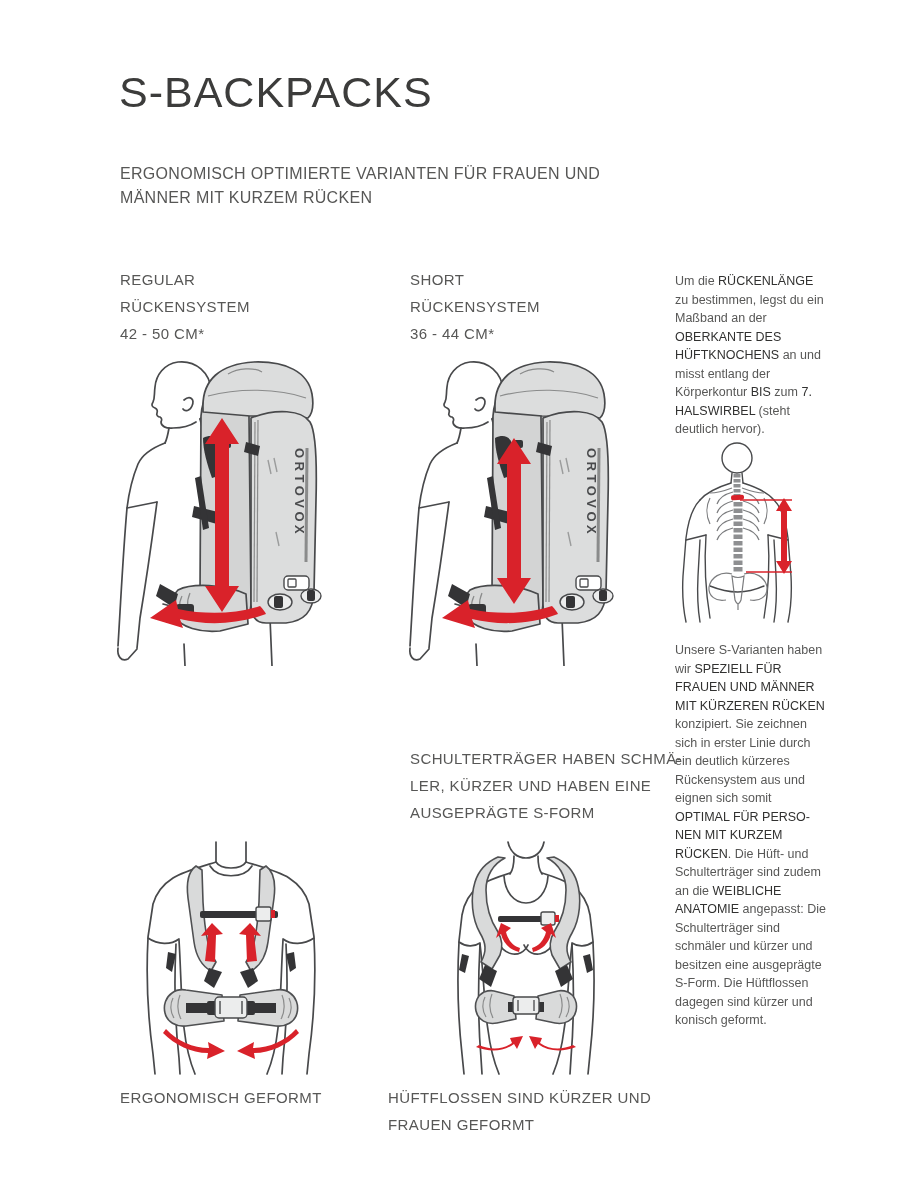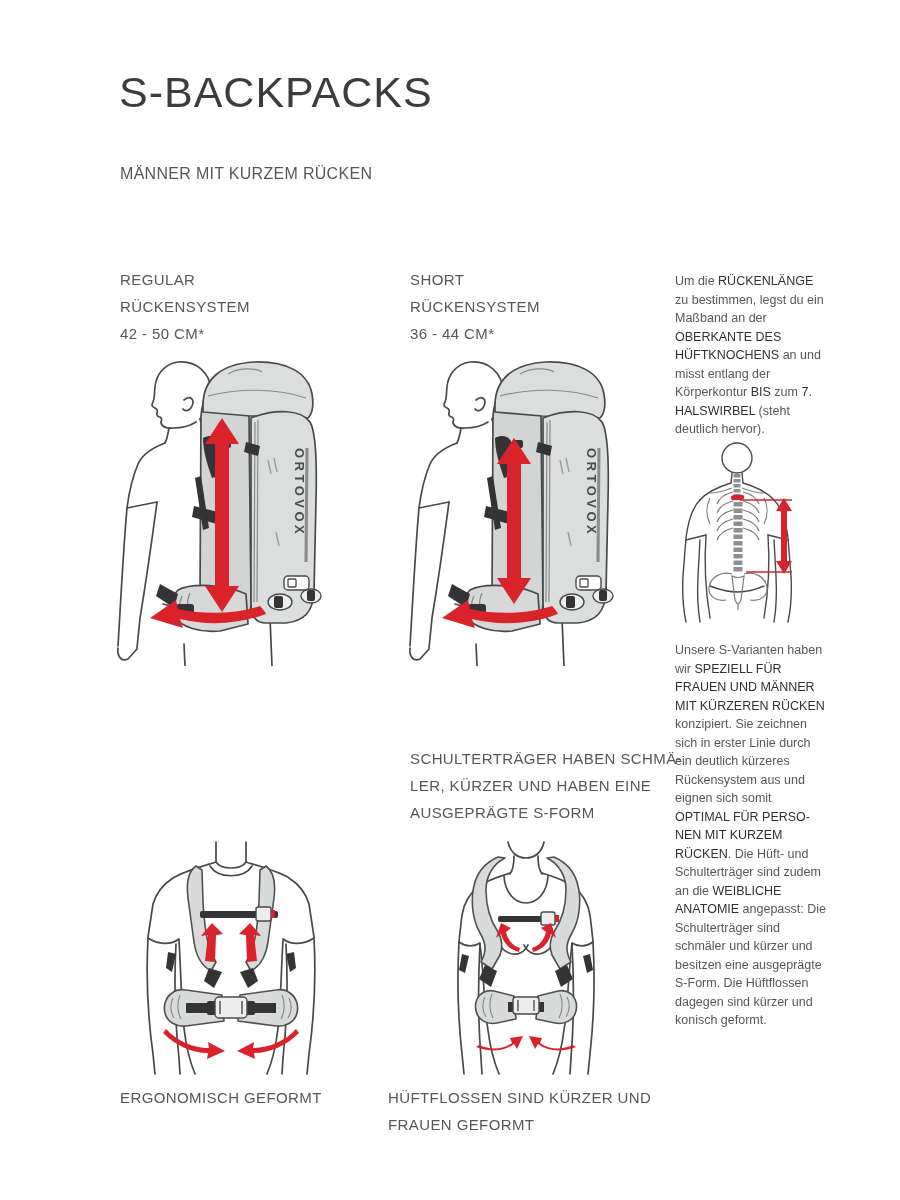--- a/index.html
+++ b/index.html
@@ -77,20 +77,21 @@
         </g>
         <text transform="translate(187,92) rotate(90)" font-size="13" letter-spacing="3.5" font-weight="bold" fill="#4a4b4d" font-family="Liberation Sans, sans-serif">ORTOVOX</text>
 
         <path class="red" d="M 158,258 C 132,268 100,270 72,263 L 75,272 L 42,262 L 68,244 L 70,253 C 98,259 128,258 152,250 C 155,253 157,256 158,258 Z"></path>
       </g>
     </defs>
   </svg>
 
   <div class="abs title" style="left:107px;top:68px">S-BACKPACKS</div>
   <div class="abs sub" style="left:108px;top:162px">
+    <div>ERGONOMISCH OPTIMIERTE VARIANTEN FÜR FRAUEN UND</div>
     <div>MÄNNER MIT KURZEM RÜCKEN</div>
   </div>
 
   <div class="abs h3" style="left:108px;top:266px">
     <div>REGULAR</div>
     <div>RÜCKENSYSTEM</div>
     <div>42 - 50 CM*</div>
   </div>
   <div class="abs h3" style="left:398px;top:266px">
     <div>SHORT</div>

